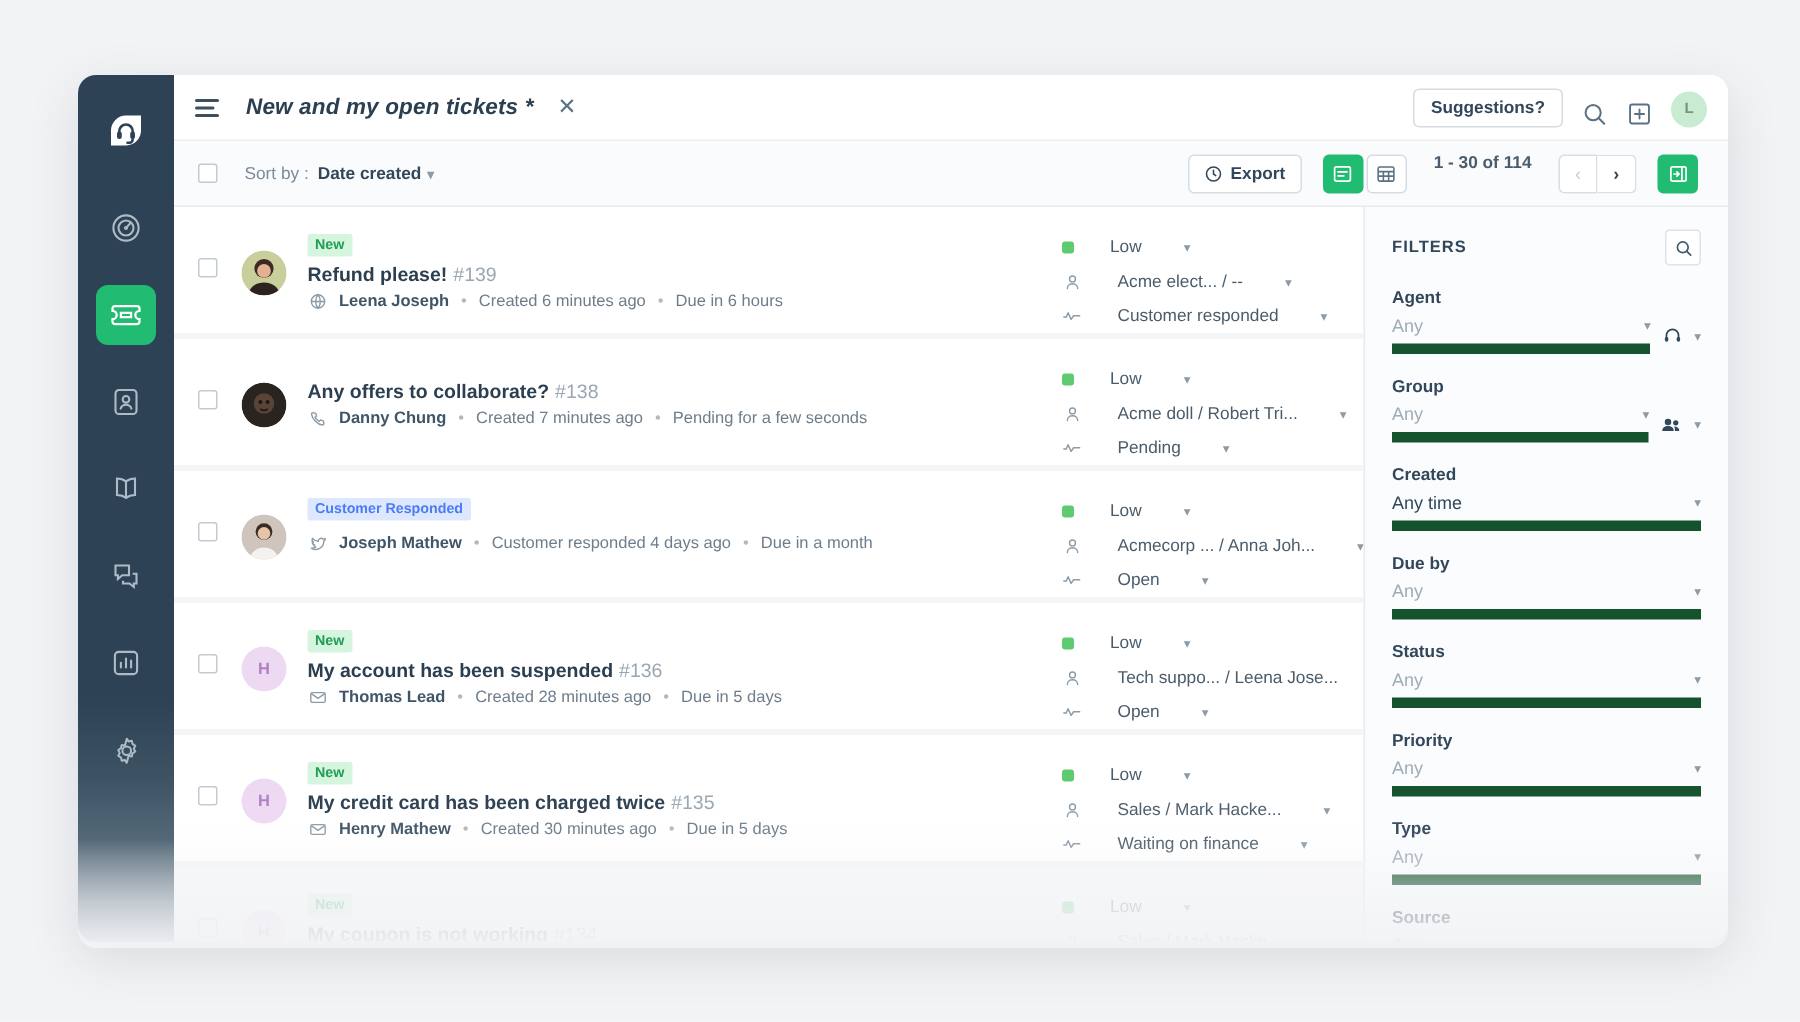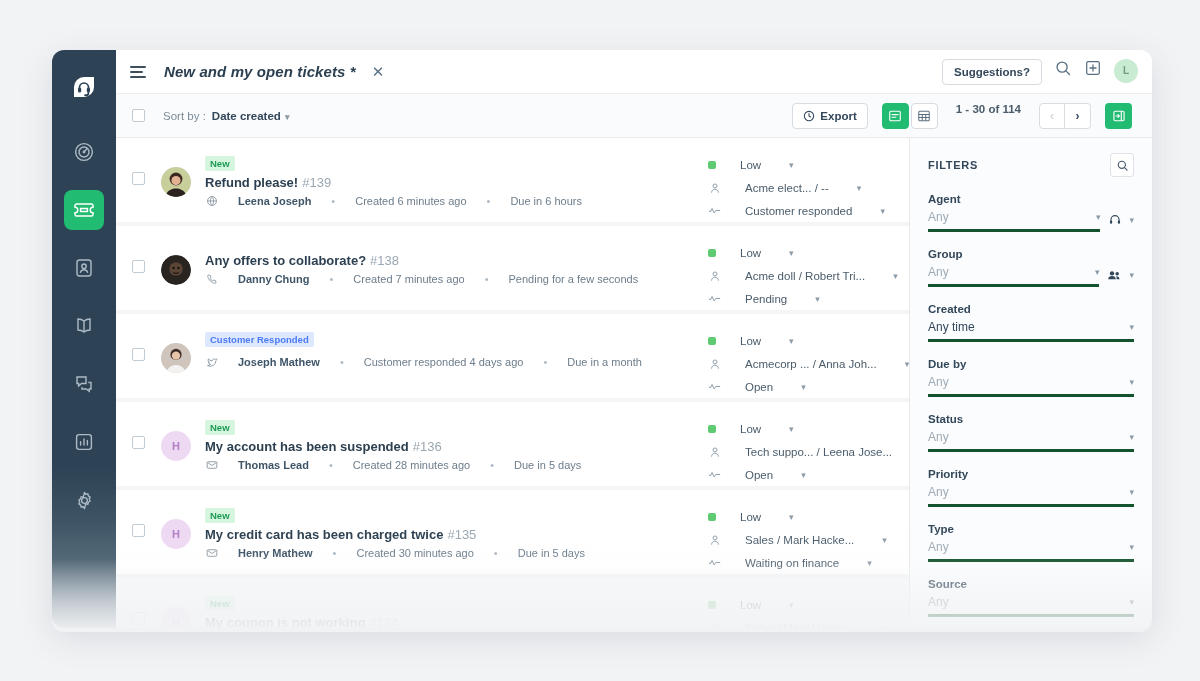--- a/index.html
+++ b/index.html
@@ -73,21 +73,21 @@
   #hamburger i:nth-child(2){ width: 13px; }
   #hamburger i:nth-child(3){ width: 16px; margin-bottom:0; }
   #tab-title {
     font-size: 15px; font-style: italic; font-weight: bold;
     color: #2b3f50; letter-spacing: .1px;
   }
   #tab-close {
     margin-left: 16px; color: #5b7183; font-size: 15px;
     cursor: pointer; line-height: 1;
   }
-  #topbar-right { margin-left: auto; display: flex; align-items: flex-start; gap: 12px; }
+  #topbar-right { margin-left: auto; display: flex; align-items: flex-end; gap: 12px; }
   #suggestions-btn {
     border: 1px solid #d6dce1; border-radius: 4px;
     height: 26px; padding: 0 11px;
     display: flex; align-items: center;
     font-size: 11.5px; font-weight: bold; color: #33475b;
     background: #fff; cursor: pointer;
   }
   .icon-btn { cursor: pointer; display:flex; align-items:center; justify-content:center; }
   #avatar-user {
     width: 24px; height: 24px; border-radius: 50%;
@@ -171,21 +171,21 @@
   }
   .badge.new { background: #d6f5df; color: #1f9d55; }
   .badge.cust { background: #dde7fd; color: #4b7bf5; }
   .t-subject {
     font-size: 13px; font-weight: bold; color: #2b3f50;
     white-space: nowrap; overflow: hidden; text-overflow: ellipsis;
   }
   .t-id { color: #9aa7b2; font-weight: normal; margin-left: 4px; }
   .t-meta {
     font-size: 11px; color: #6d7d8b; margin-top: 4px;
-    display: flex; align-items: center; gap: 20px;
+    display: flex; align-items: center; gap: 8px;
     white-space: nowrap; overflow: hidden;
   }
   .t-meta .who { font-weight: bold; color: #3f5568; }
   .t-meta .dot { color: #aeb9c2; }
   .chan-ic { display:inline-flex; width:13px; height:13px; align-items:center; justify-content:center; flex:0 0 13px; }
 
   .t-right {
     width: 185px; flex: 0 0 185px;
     padding-top: 8px; margin-right: 6px;
   }
@@ -215,21 +215,21 @@
   #filter-search-btn {
     margin-left: auto; width: 24px; height: 24px;
     border: 1px solid #dfe3e7; border-radius: 3px; background: #fff;
     display: flex; align-items: center; justify-content: center; cursor: pointer;
   }
   .f-group { margin-bottom: 16px; }
   .f-label { font-size: 11.5px; font-weight: bold; color: #33475b; margin-bottom: 5px; }
   .f-row { display: flex; align-items: flex-end; gap: 8px; }
   .f-field {
     flex: 1; min-width: 0;
-    border-bottom: 3px solid #14532d;
+    border-bottom: 7px solid #14532d;
     padding-bottom: 5px;
     display: flex; align-items: center;
   }
   .f-value { font-size: 12px; color: #9fabb5; flex: 1; }
   .f-value.strong { color: #33475b; }
   .f-extra { display: flex; align-items: center; gap: 3px; padding-bottom: 5px; }
 
   svg { display: block; }
 </style>
 </head>

